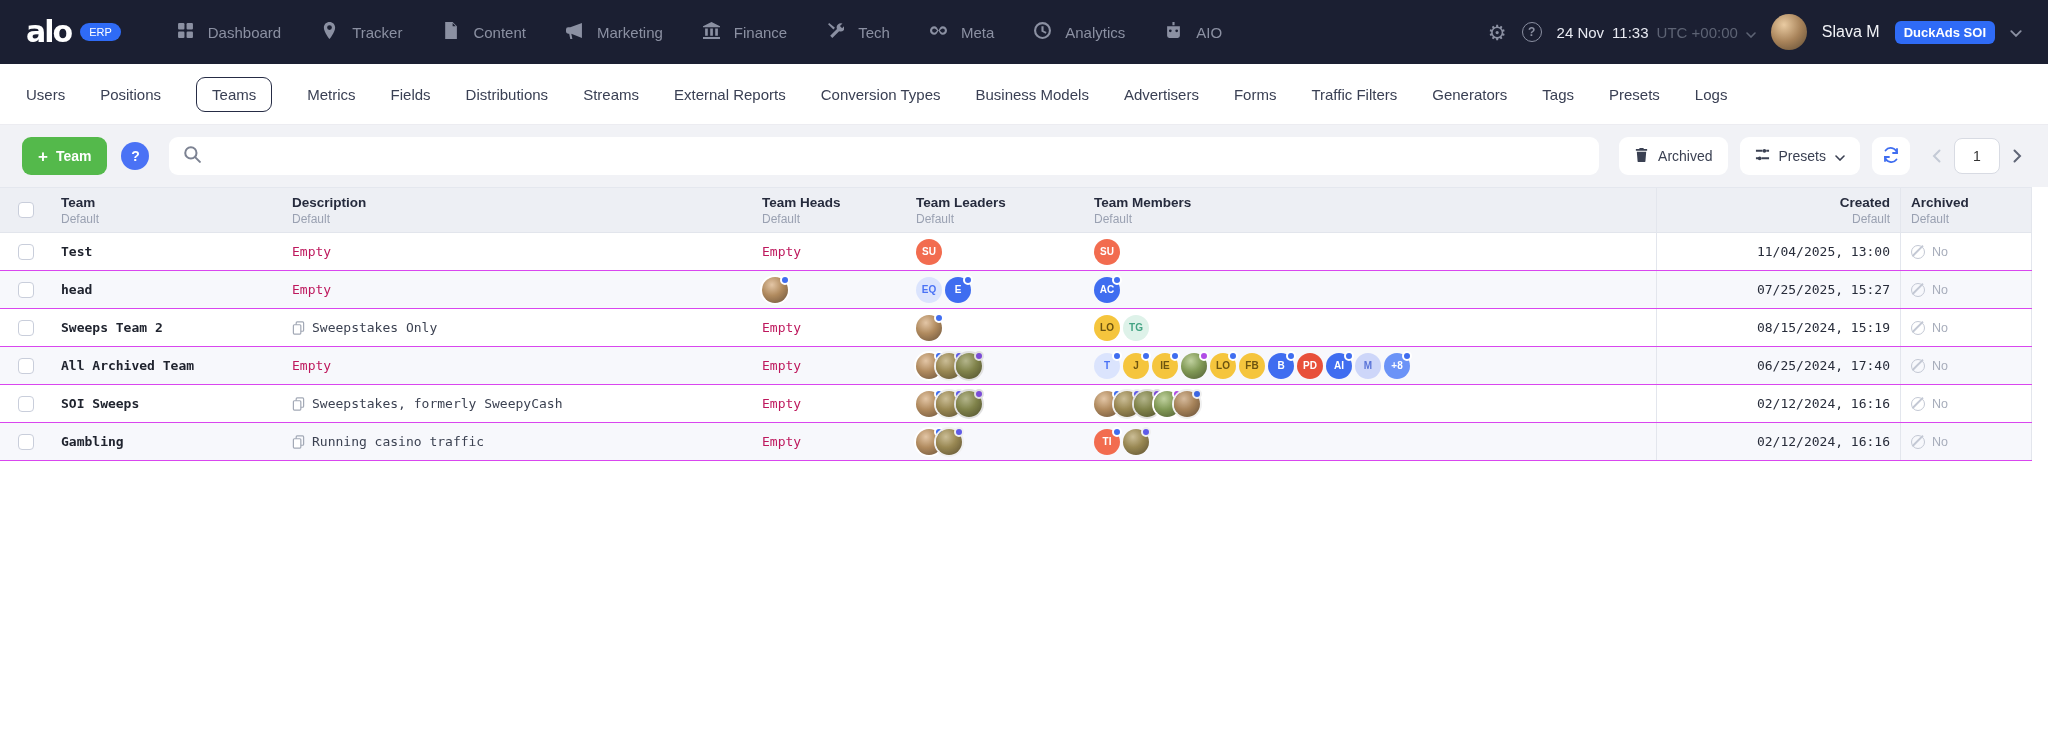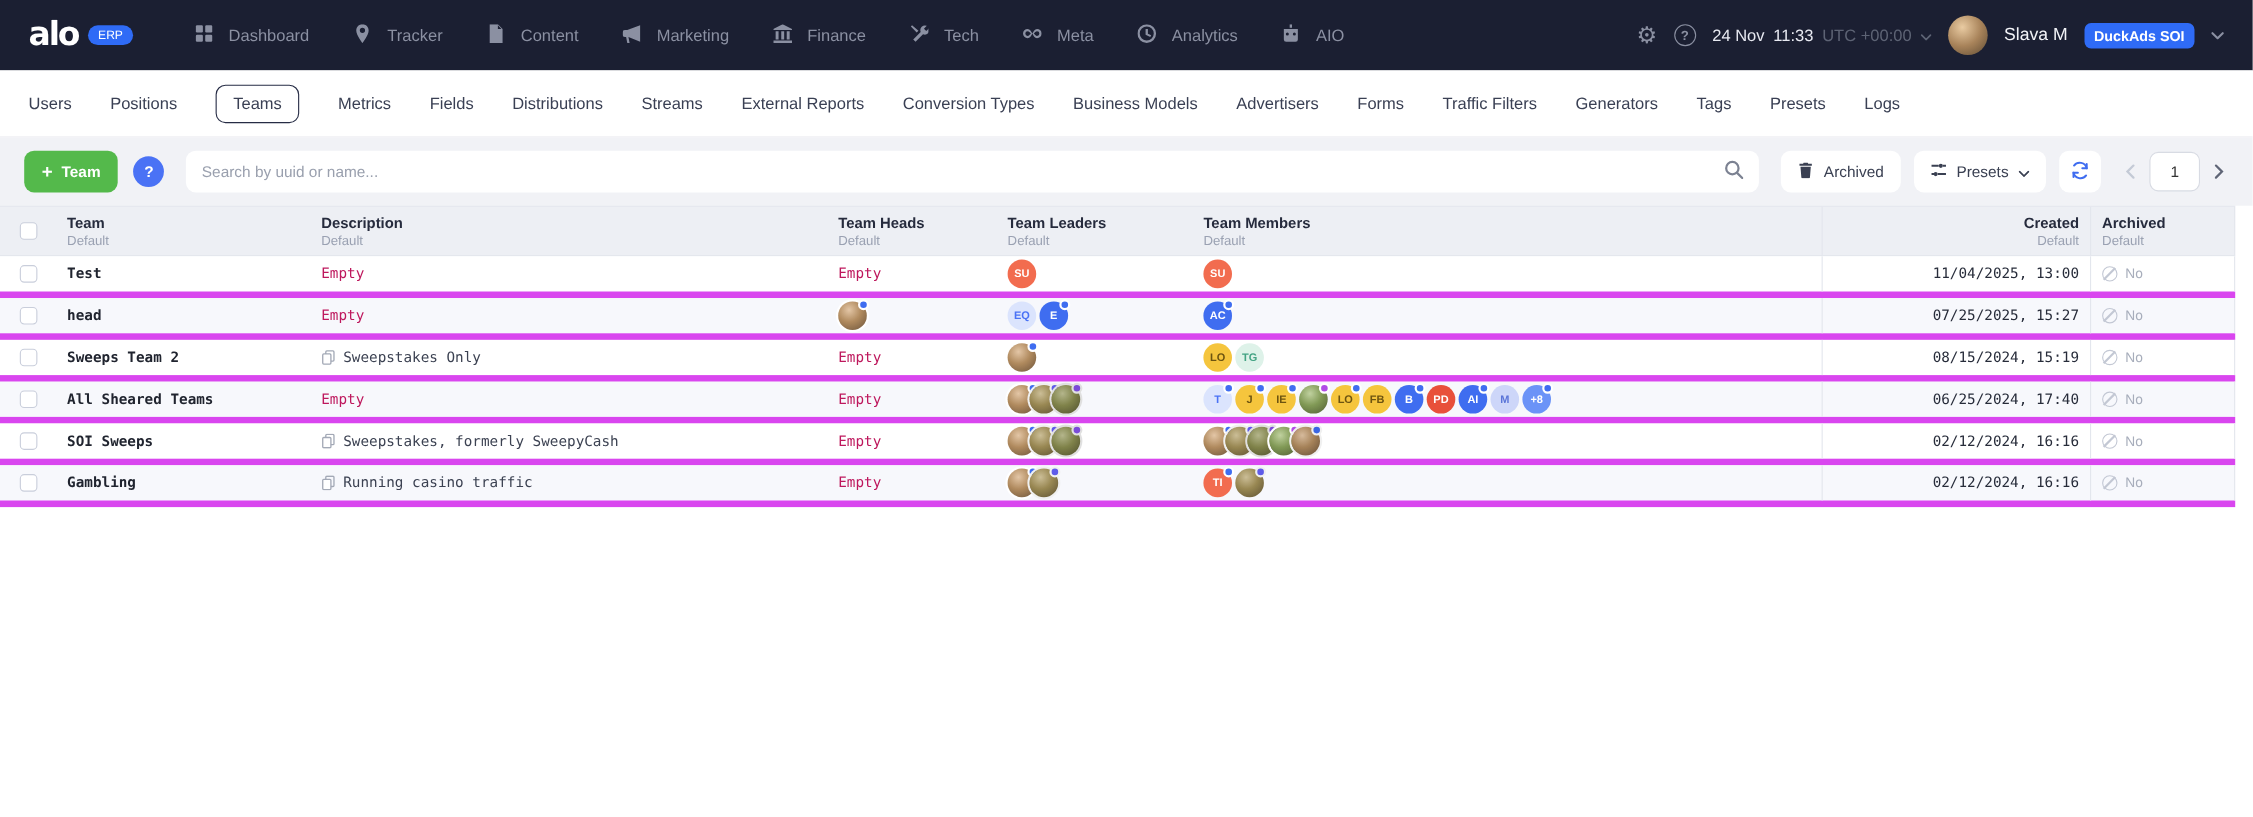--- a/index.html
+++ b/index.html
@@ -53,21 +53,21 @@
   
   .table { width:2032px; }
   .thead, .tr { display:grid; grid-template-columns: 59px 231px 470px 154px 178px 564px 244px 132px; }
   .thead { height:46px; background:#edeff4; border-top:1px solid #e4e7ee; border-bottom:1px solid #e2e5ec; }
   .th { display:flex; flex-direction:column; justify-content:center; align-items:flex-start; height:100%; padding-left:2px; }
   .th .t1 { font-size:13.5px; font-weight:700; color:#262b3d; }
   .th .t2 { font-size:12px; color:#9aa1b2; margin-top:2px; }
   .th.right { align-items:flex-end; padding-right:10px; }
   .bl { border-left:1px solid #e3e6ed; }
   .br { border-right:1px solid #e3e6ed; }
-  .tr { height:38px; background:#fff; border-bottom:6px solid #d946ef; cursor:pointer; }
+  .tr { height:38px; background:#fff; border-bottom:1px solid #d946ef; cursor:pointer; }
   .tr.alt { background:#f7f8fc; }
   .td { height:100%; display:flex; align-items:center; padding-left:2px; }
   .checkbox { width:16px; height:16px; border:1.5px solid #c9cedb; border-radius:4px; background:#fff; margin-left:16px; display:block; cursor:pointer; }
   .team-name { font-weight:700; font-size:13px; color:#20242f; }
   .empty { color:#be185d; font-size:13px; }
   .desc-text { font-size:13px; color:#3c4252; margin-left:7px; }
   .doc-icon { display:flex; align-items:center; }
   .col-created { justify-content:flex-end; padding-right:10px; font-size:13px; color:#272c3a; }
   .col-archived { padding-left:10px; gap:7px; color:#a7adbb; font-size:12.5px; }
   .noentry { width:14px; height:14px; border:1.5px solid #c3c8d4; border-radius:50%; position:relative; flex:0 0 auto; }
@@ -190,21 +190,20 @@
   <span class="tab">Logs</span>
 </nav>
 
 <div class="toolbar">
   <button class="btn-team">
     <span class="plus">+</span>
     <span>Team</span>
   </button>
   <button class="btn-help">?</button>
   <div class="searchbox">
-    <input type="text" placeholder="Search by uuid or name..." style="">
     <span><svg width="18" height="18" viewBox="0 0 16 16">
           <circle cx="7" cy="7" r="5" fill="none" stroke="#7c8292" stroke-width="1.8"></circle>
           <line x1="11" y1="11" x2="15" y2="15" stroke="#7c8292" stroke-width="1.8" stroke-linecap="round"></line>
         </svg></span>
   </div>
   <button class="btn-light">
     <span><svg width="15" height="15" viewBox="0 0 16 16" fill="#3a4052">
           <path d="M6 1h4l.5 1H14v2H2V2h3.5L6 1zM3 5h10l-.8 10a1.5 1.5 0 0 1-1.5 1.4H5.3A1.5 1.5 0 0 1 3.8 15L3 5z"></path>
         </svg></span>
     <span>Archived</span>
@@ -380,21 +379,21 @@
         <span class="noentry"></span>
         <span>No</span>
       </div>
   </div>
 
   <div class="tr alt">
     <div class="td">
         <span class="checkbox"></span>
       </div>
     <div class="td">
-        <span class="team-name mono">All Sheared Teams</span>
+        <span class="team-name mono">All Archived Team</span>
       </div>
     <div class="td">
         <span class="empty mono">Empty</span>
       </div>
     <div class="td">
         <span class="empty mono">Empty</span>
       </div>
     <div class="td">
         <div class="avatars overlap">
           <span class="avatar photo" style="filter: hue-rotate(0deg) brightness(1);">

